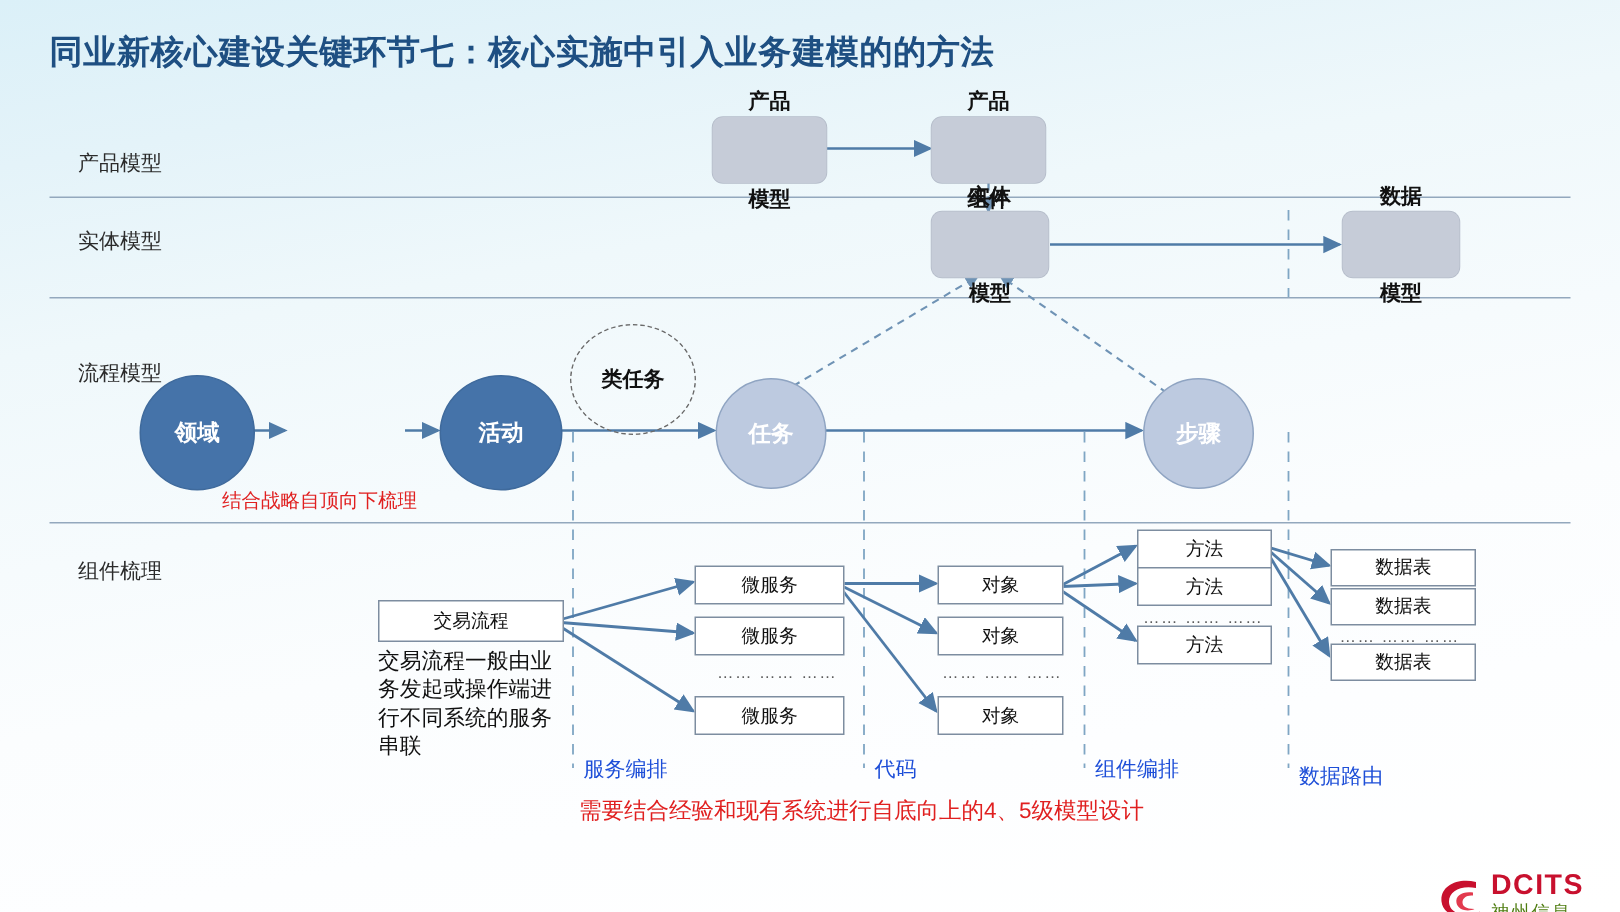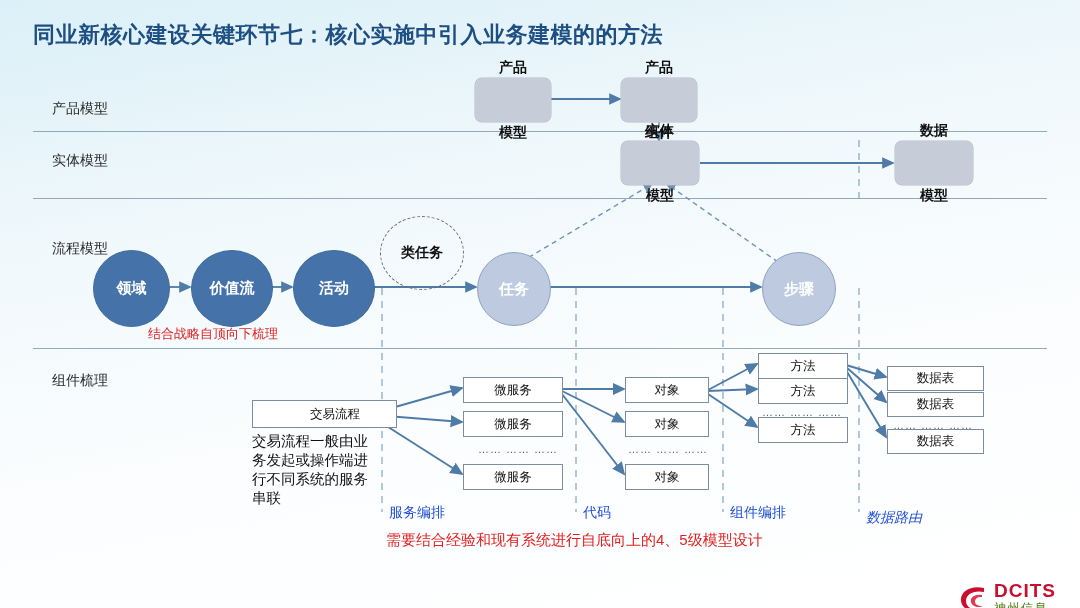--- a/index.html
+++ b/index.html
@@ -168,29 +168,28 @@
   <div class="gbox" style="left:621px;top:141px;width:78px;height:44px;">
     <span>实体</span>
     <span>模型</span>
   </div>
   <div class="gbox" style="left:895px;top:141px;width:78px;height:44px;">
     <span>数据</span>
     <span>模型</span>
   </div>
 
   <div class="circ dark" style="left:93px;top:250px;width:75px;height:75px;font-size:15px;">领域</div>
-  <div class="circ dark" style="left:191px;top:250px;width:80px;height:75px;font-size:15px;">价值流</div>
   <div class="circ dark" style="left:293px;top:250px;width:80px;height:75px;font-size:15px;">活动</div>
   <div class="circ dashed" style="left:380px;top:216px;width:82px;height:72px;font-size:14px;">类任务</div>
   <div class="circ light" style="left:762px;top:252px;width:72px;height:72px;font-size:15px;">步骤</div>
   <div class="circ light" style="left:477px;top:252px;width:72px;height:72px;font-size:15px;">任务</div>
 
   <div class="redtext" style="left:148px;top:325px;">结合战略自顶向下梳理</div>
 
-  <div class="wbox" style="left:252px;top:400px;width:122px;height:26px;padding-left:21px;">交易流程</div>
+  <div class="wbox" style="left:252px;top:400px;width:122px;height:26px;">交易流程</div>
   <div class="para" style="left:252px;top:432px;">交易流程一般由业务发起或操作端进行不同系统的服务串联</div>
 
   <div class="wbox" style="left:463px;top:377px;width:98px;height:24px;">微服务</div>
   <div class="wbox" style="left:463px;top:411px;width:98px;height:24px;">微服务</div>
   <div class="dots" style="left:478px;top:443px;">……  ……  ……</div>
   <div class="wbox" style="left:463px;top:464px;width:98px;height:24px;">微服务</div>
 
   <div class="wbox" style="left:625px;top:377px;width:82px;height:24px;">对象</div>
   <div class="wbox" style="left:625px;top:411px;width:82px;height:24px;">对象</div>
   <div class="dots" style="left:628px;top:443px;">……  ……  ……</div>
@@ -202,21 +201,21 @@
   <div class="wbox" style="left:758px;top:417px;width:88px;height:24px;">方法</div>
 
   <div class="wbox" style="left:887px;top:366px;width:95px;height:23px;">数据表</div>
   <div class="wbox" style="left:887px;top:392px;width:95px;height:23px;">数据表</div>
   <div class="dots" style="left:893px;top:419px;">……  ……  ……</div>
   <div class="wbox" style="left:887px;top:429px;width:95px;height:23px;">数据表</div>
 
   <div class="colcap" style="left:389px;top:504px;">服务编排</div>
   <div class="colcap" style="left:583px;top:504px;">代码</div>
   <div class="colcap" style="left:730px;top:504px;">组件编排</div>
-  <div class="colcap" style="left:866px;top:509px;font-style:italic;">数据路由</div>
+  <div class="colcap" style="left:866px;top:509px;">数据路由</div>
 
   <div class="redtext big" style="left:386px;top:531px;">需要结合经验和现有系统进行自底向上的4、5级模型设计</div>
 
   <div class="logo">
     <svg width="34" height="34" viewBox="0 0 34 34" style="position:absolute;left:0;top:2px;">
       <path d="M26,5 C13,2 2,8 3,18 C4,27 15,30 24,27 C16,28 8,25 8,18 C8,11 16,7 26,9 Z" fill="#c8102e"></path>
       <path d="M24,12 C17,11 12,14 13,19 C14,24 21,25 25,23 C19,23 17,21 17,18.5 C17,15.5 20,13.5 24,14 Z" fill="#e23a4e"></path>
       <path d="M7,27 C14,31 24,30 29,24 C25,30 14,33 7,27 Z" fill="#c8102e"></path>
     </svg>
     <div class="logo-txt">DCITS</div>

